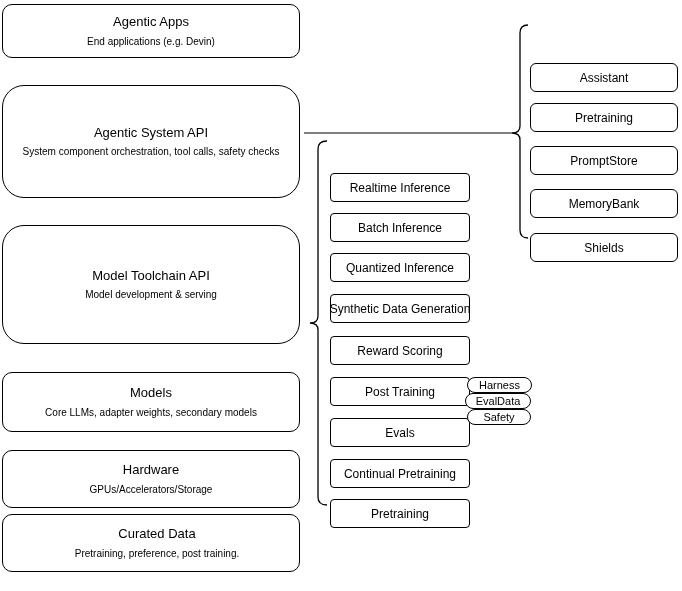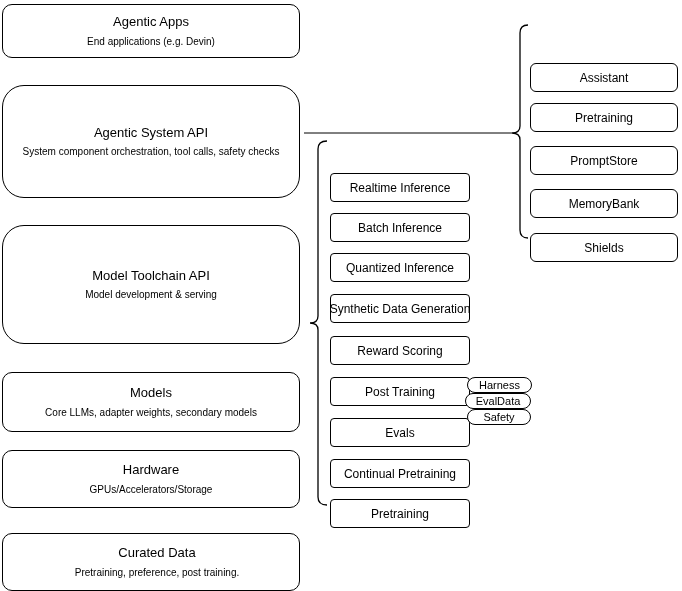--- a/index.html
+++ b/index.html
@@ -106,21 +106,21 @@
   <div class="node" style="left:2px; top:225px; width:298px; height:119px; border-radius:22px;">
     <div class="node-title">Model Toolchain API</div>
     <div class="node-sub">Model development &amp; serving</div>
   </div>
 
   <div class="node" style="left:2px; top:450px; width:298px; height:58px; border-radius:10px;">
     <div class="node-title">Hardware</div>
     <div class="node-sub">GPUs/Accelerators/Storage</div>
   </div>
 
-  <div class="node" style="left:2px; top:533px; width:298px; height:58px; border-radius:10px;padding-left:12px;">
+  <div class="node" style="left:2px; top:514px; width:298px; height:58px; border-radius:10px;padding-left:12px;">
     <div class="node-title">Curated Data</div>
     <div class="node-sub">Pretraining, preference, post training.</div>
   </div>
 
   <div class="mnode" style="top:145px;">Realtime Inference</div>
   <div class="mnode" style="top:185px;text-align:right;">Batch Inference</div>
   <div class="mnode" style="top:225px;">Quantized Inference</div>
   <div class="mnode" style="top:266px;">Synthetic Data Generation</div>
   <div class="mnode" style="top:308px;">Reward Scoring</div>
   <div class="mnode" style="top:349px;">Post Training</div>

